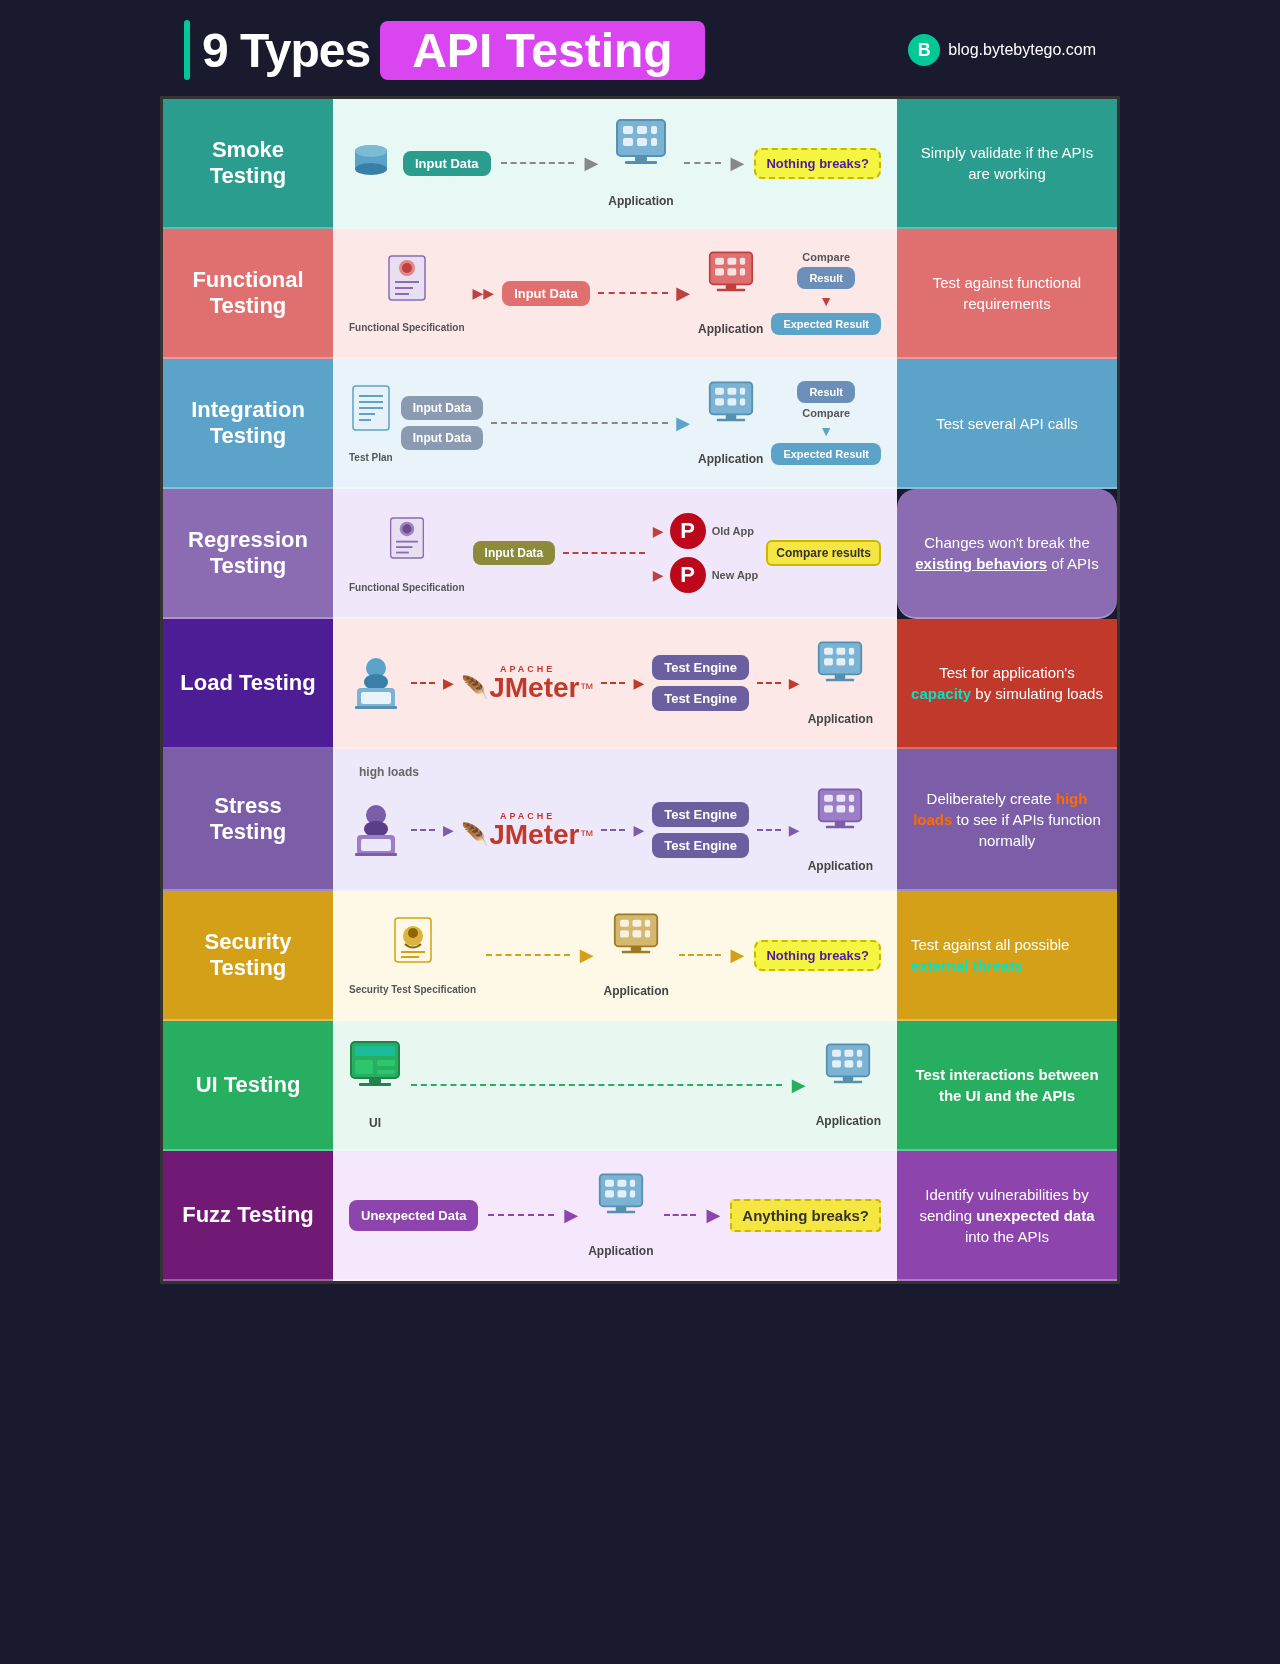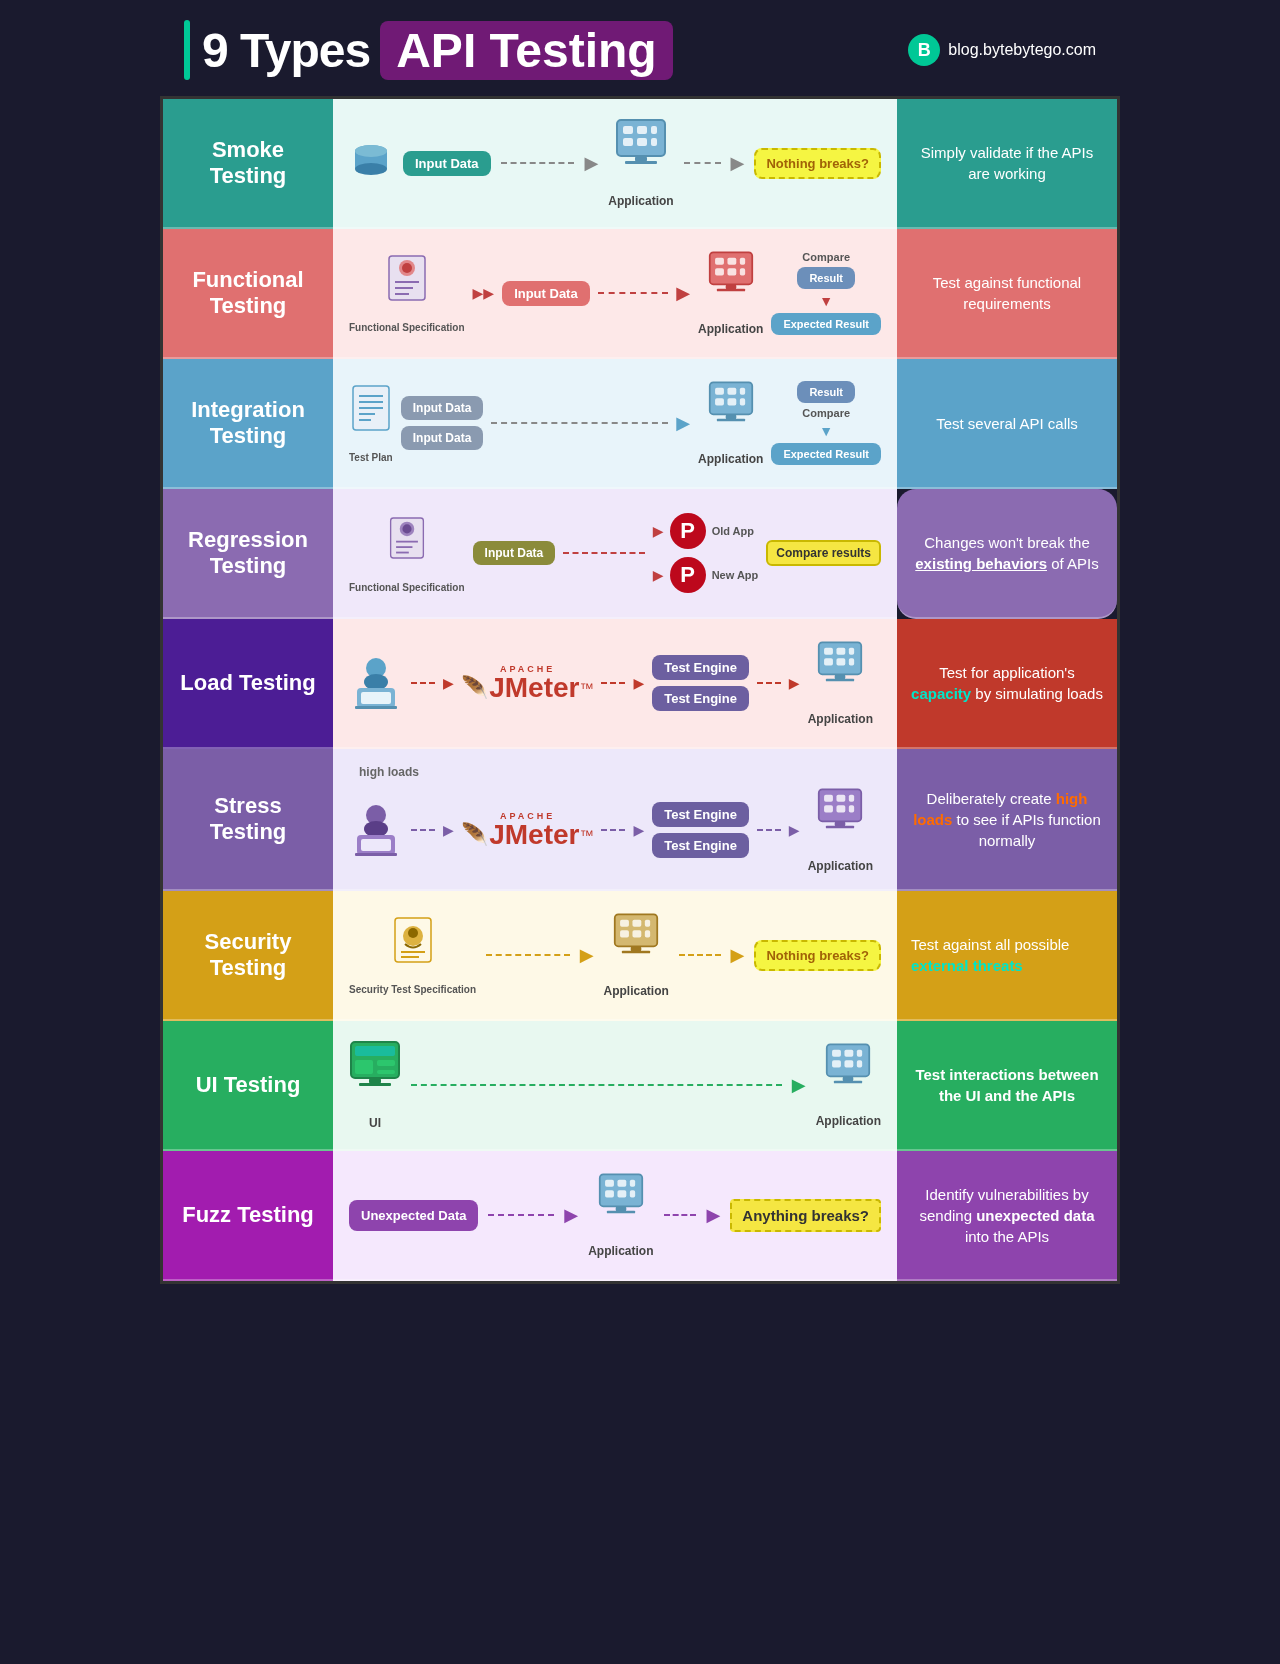--- a/index.html
+++ b/index.html
@@ -29,23 +29,23 @@
       background: #00c896;
       border-radius: 3px;
     }
     .title-text {
       font-size: 48px;
       font-weight: 900;
       color: white;
       letter-spacing: -1px;
     }
     .title-highlight {
-      background: #701a75;
+      background: #d946ef;
       color: white;
-      padding: 2px 16px;
+      padding: 2px 32px;
       border-radius: 8px;
       font-size: 48px;
       font-weight: 900;
     }
     .brand {
       display: flex;
       align-items: center;
       gap: 8px;
       color: white;
       font-size: 16px;
@@ -127,21 +127,21 @@
     .stress-desc { background: #7b5ea7; }
 
     .security-label { background: #d4a017; }
     .security-diagram { background: #fef9e7; }
     .security-desc { background: #d4a017; }
 
     .ui-label { background: #27ae60; }
     .ui-diagram { background: #e8f8f0; }
     .ui-desc { background: #27ae60; font-weight: bold; }
 
-    .fuzz-label { background: #a21caf; }
+    .fuzz-label { background: #701a75; }
     .fuzz-diagram { background: #f5e8fd; }
     .fuzz-desc { background: #8e44ad; }
 
     
     .diag-row {
       display: flex;
       align-items: center;
       gap: 8px;
       flex-wrap: nowrap;
       width: 100%;
@@ -218,21 +218,21 @@
     }
     .flex-col-center {
       display: flex;
       flex-direction: column;
       align-items: center;
     }
     .gap4 { gap: 20px; }
 
     .nothing-breaks {
       background: #f5f542;
-      color: #a16207;
+      color: #4c1d95;
       border: 2px dashed #c9b800;
       border-radius: 8px;
       padding: 6px 10px;
       font-size: 13px;
       font-weight: bold;
     }
 
     .row-min-height { min-height: 130px; }
   </style>
 </head>

